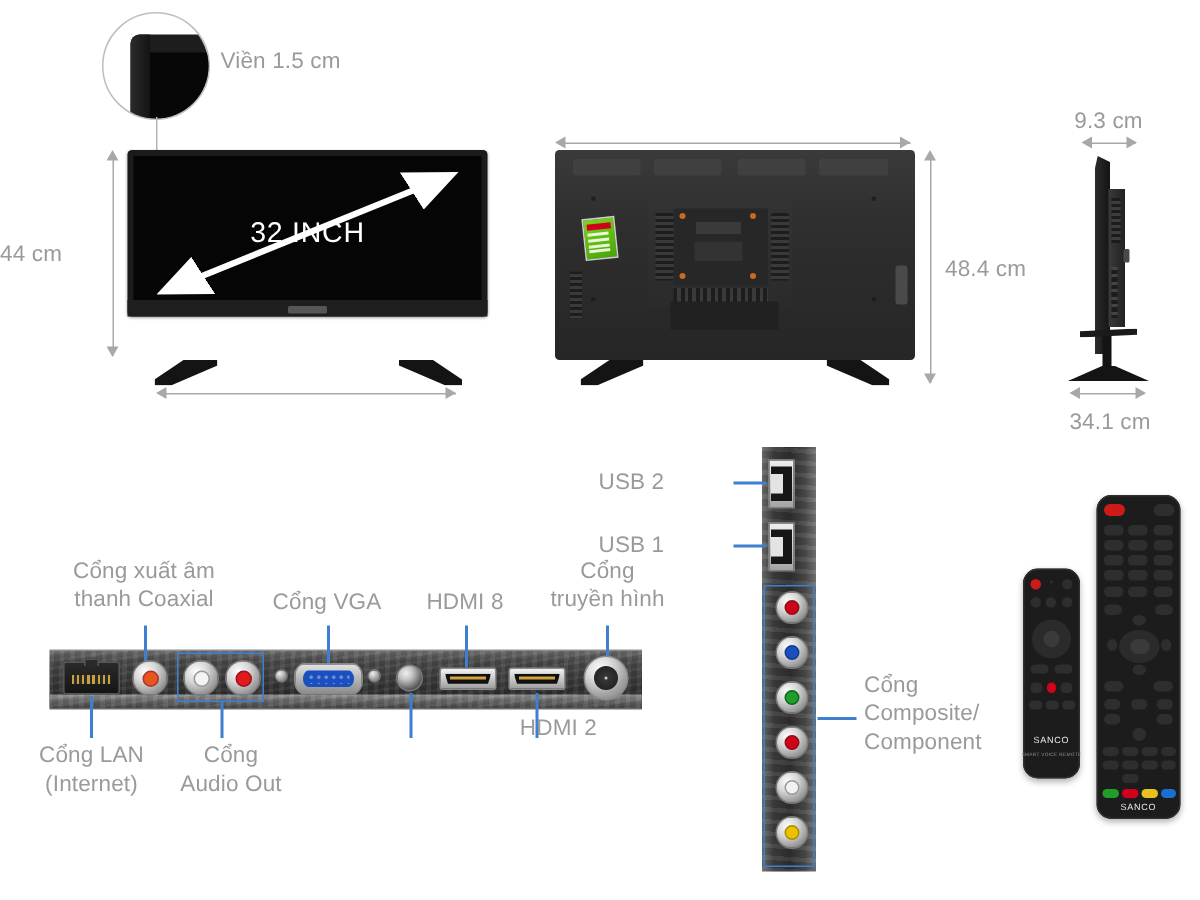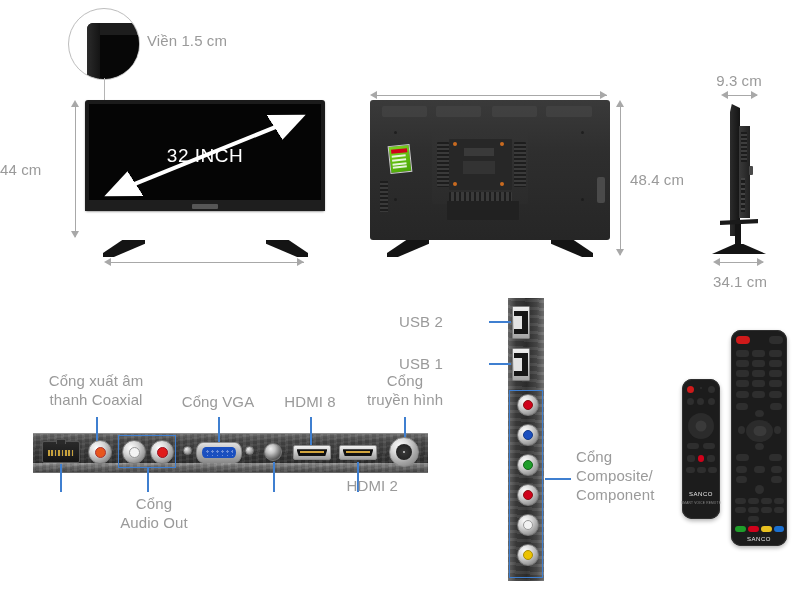--- a/index.html
+++ b/index.html
@@ -426,20 +426,22 @@
   <div class="lbl c" style="left:168px; top:392px; width:100px;">Cổng VGA</div>
   <div class="lbl c" style="left:268px; top:392px; width:84px;">HDMI 8</div>
   <div class="lbl c" style="left:359px; top:371px; width:92px;">Cổng
 truyền hình</div>
 
   <div class="leader v" style="left:60px;  top:464px; height:28px;"></div>
   <div class="leader v" style="left:147px; top:468px; height:24px;"></div>
   <div class="leader v" style="left:273px; top:462px; height:30px;"></div>
   <div class="leader v" style="left:357px; top:462px; height:30px;"></div>
 
+  <div class="lbl c" style="left:8px; top:494px; width:106px;">Cổng LAN
+(Internet)</div>
   <div class="lbl c" style="left:104px; top:494px; width:100px;">Cổng
 Audio Out</div>
   <div class="lbl c" style="left:322px; top:476px; width:76px;text-align:right;">HDMI 2</div>
 
   <div class="sidepanel" style="left:508px; top:298px; width:36px; height:283px;"></div>
 
   <div class="usbport" style="left:512px; top:306px; width:18px; height:33px;">
     <div class="cav"></div>
   </div>
 

